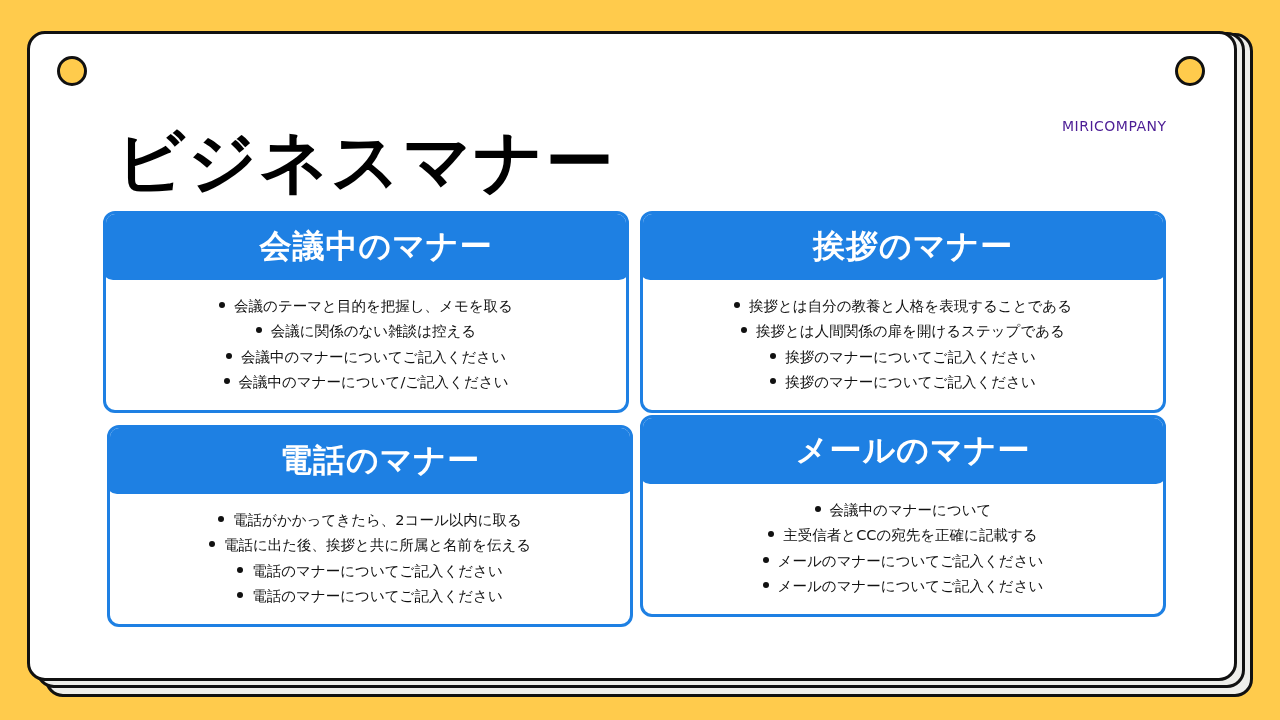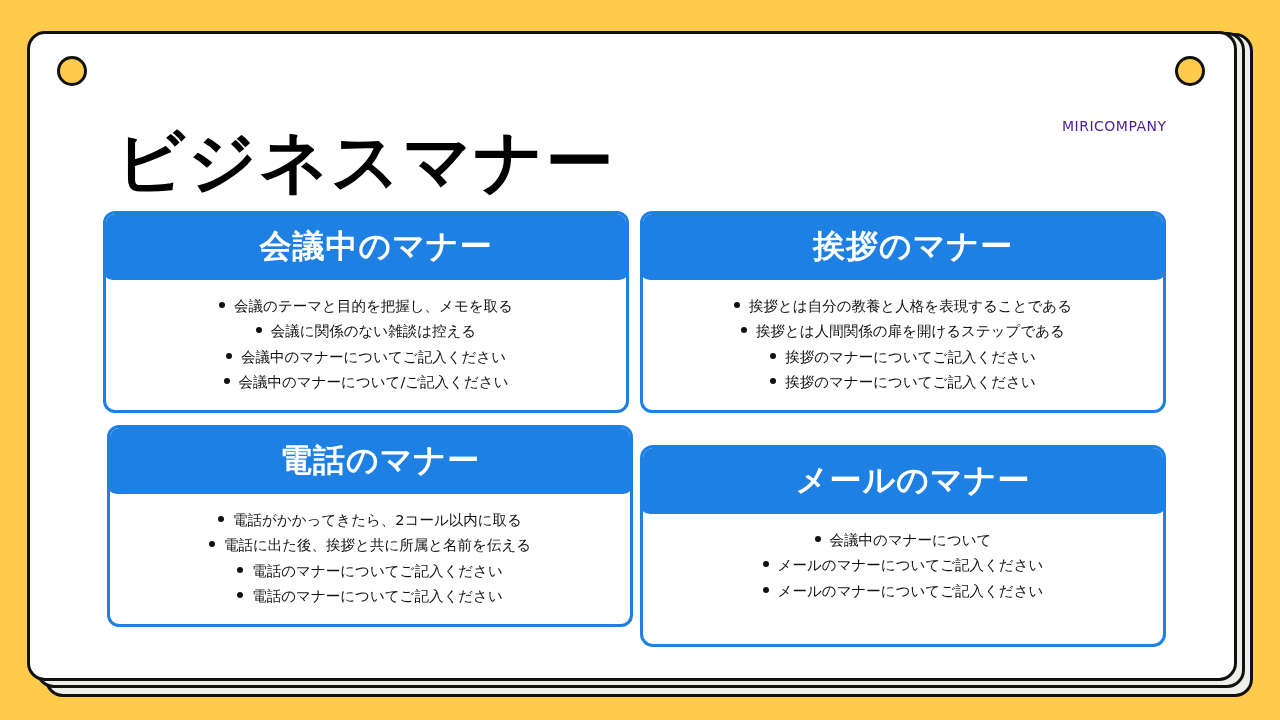--- a/index.html
+++ b/index.html
@@ -65,21 +65,21 @@
     font-size: 14.5px; line-height: 25.3px; color: #111;
   }
   .panel li .dot {
     display: inline-block; width: 6px; height: 6px; border-radius: 50%;
     background: #111; vertical-align: middle; margin-right: 9px;
     position: relative; top: -2px;
   }
   .p1 { left: 103px; top: 211px; }
   .p2 { left: 640px; top: 211px; }
   .p3 { left: 107px; top: 425px; }
-  .p4 { left: 640px; top: 445px; border-radius: 13px; }
+  .p4 { left: 640px; top: 415px; }
 </style>
 </head>
 <body>
 
 <div class="sheet back2"></div>
 <div class="sheet back1"></div>
 <div class="sheet main"></div>
 
 <div class="pin left"></div>
 <div class="pin right"></div>
@@ -114,16 +114,17 @@
     <li><span class="dot"></span><span>電話に出た後、挨拶と共に所属と名前を伝える</span></li>
     <li><span class="dot"></span><span>電話のマナーについてご記入ください</span></li>
     <li><span class="dot"></span><span>電話のマナーについてご記入ください</span></li>
   </ul>
 </div>
 
 <div class="panel p4">
   <div class="head">メールのマナー</div>
   <ul>
     <li><span class="dot"></span><span>会議中のマナーについて</span></li>
+    <li><span class="dot"></span><span>主受信者とCCの宛先を正確に記載する</span></li>
     <li><span class="dot"></span><span>メールのマナーについてご記入ください</span></li>
     <li><span class="dot"></span><span>メールのマナーについてご記入ください</span></li>
   </ul>
 </div>
 
 </body></html>

